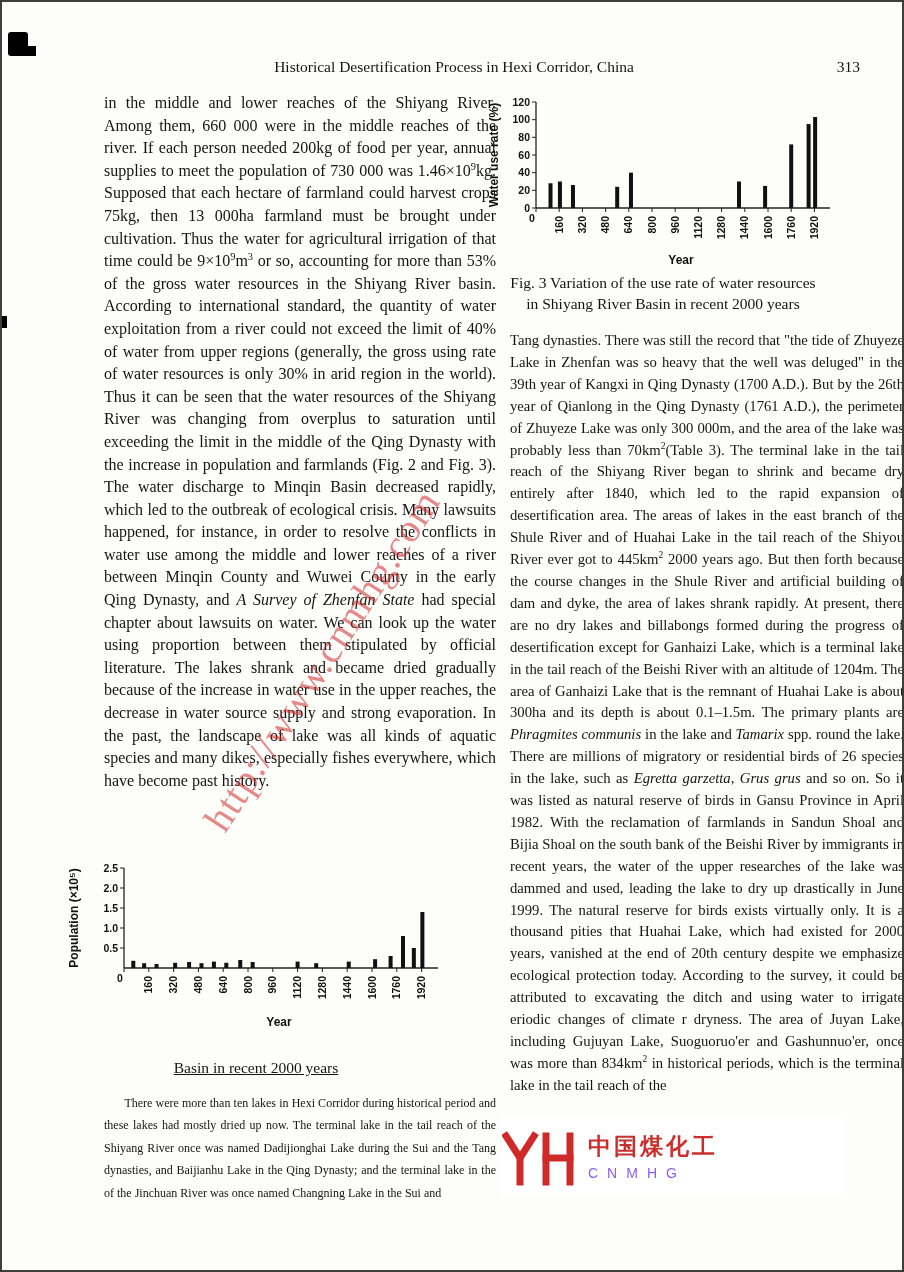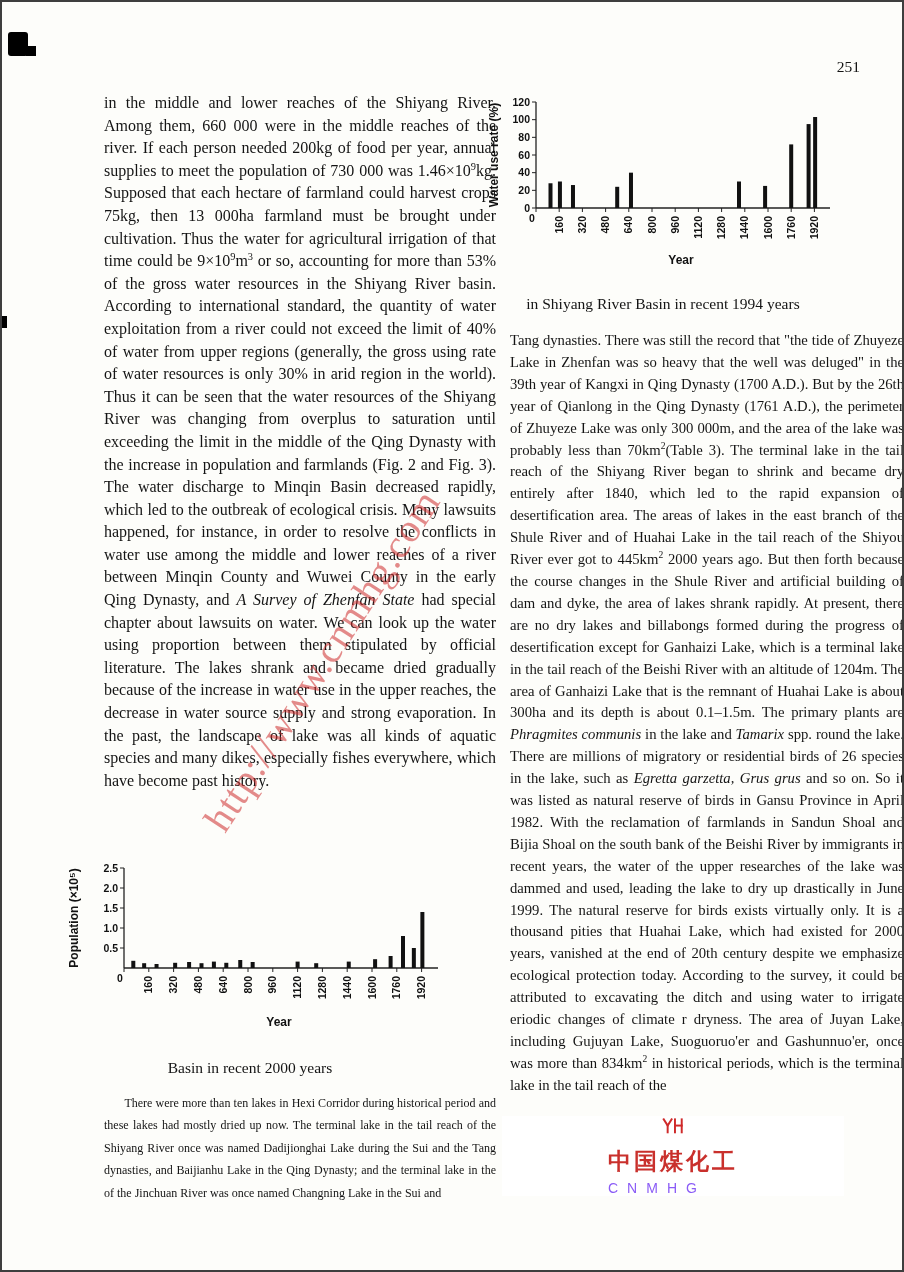--- a/index.html
+++ b/index.html
@@ -15,52 +15,53 @@
   .para1{left:58px;top:90px;width:392px;height:756px;font-size:16px;line-height:22.6px;}
   .para2{left:58px;top:1090px;width:392px;height:158px;font-size:12px;line-height:22.4px;text-indent:1.7em;}
   .para3{left:464px;top:328px;width:394px;height:912px;font-size:14.7px;line-height:21.9px;}
   .para sup{font-size:65%;line-height:0;}
   .para em{font-style:italic;}
 
   .caption{position:absolute;text-align:center;font:15.5px "Liberation Serif",serif;}
   .cap3a{left:464px;top:272px;width:394px;}
   .cap3b{left:464px;top:293px;width:394px;}
   .cap2a{left:58px;top:1036px;width:392px;}
-  .cap2b{left:52px;top:1057px;width:392px;}
+  .cap2b{left:58px;top:1057px;width:392px;text-decoration:underline;}
 
   .chart{position:absolute;}
   .fig3{left:484px;top:92px;}
   .fig2{left:64px;top:860px;}
   .tick{font:600 10.5px "Liberation Sans",sans-serif;fill:#111;}
   .axis-label{font:700 12px "Liberation Sans",sans-serif;fill:#111;}
 
   .watermark{position:absolute;left:192px;top:812px;transform-origin:0 0;transform:rotate(-57deg);
              font:400 40px "Liberation Serif",serif;color:rgba(206,44,44,0.55);
              white-space:nowrap;letter-spacing:1px;z-index:5;}
 
   .logo{position:absolute;left:500px;top:1114px;width:342px;height:80px;display:flex;
-        align-items:center;gap:12px;background:rgba(255,255,255,0.88);z-index:6;flex-direction:column;}
+        align-items:center;gap:12px;background:rgba(255,255,255,0.88);z-index:6;}
   .logo-cn{font:600 23px "Liberation Sans",sans-serif;color:#c9302c;letter-spacing:3px;}
   .logo-en{font:400 14px "Liberation Sans",sans-serif;color:#8b5cf6;letter-spacing:9px;margin-top:3px;}
 
   .artifact{position:absolute;background:#000;}
   .a1{left:6px;top:30px;width:20px;height:24px;border-radius:3px;}
   .a2{left:24px;top:44px;width:10px;height:10px;}
   .a3{left:0;top:314px;width:5px;height:12px;}
 </style>
 </head>
 <body>
 
 <div class="page">
 
   <div class="artifact a1"></div>
   <div class="artifact a2"></div>
   <div class="artifact a3"></div>
 
-  <div class="pageno">251</div>
+  <div class="header">Historical Desertification Process in Hexi Corridor, China</div>
+  <div class="pageno">313</div>
 
   <div class="para para1"><span>in the middle and lower reaches of the Shiyang  River. Among them,  660 000 were in the middle reaches of the river. If each person needed 200kg of food per year, annual supplies to meet the population of 730 000 was 1.46×10</span><sup>9</sup><span>kg. Supposed that each hectare of farmland could harvest crops 75kg,  then 13 000ha farmland must be brought under cultivation. Thus the water for agricultural irrigation of that time could be 9×10</span><sup>9</sup><span>m</span><sup>3</sup><span> or so, accounting for more than 53% of the gross water resources in the Shiyang River basin.  According to international standard,  the quantity of water exploitation from a river could not exceed the limit of 40% of water from upper regions  (generally,  the gross using rate of water resources is only 30% in arid region in the world).  Thus it can be seen that the water resources of the Shiyang River was changing from overplus to saturation until exceeding the limit in the middle of the Qing Dynasty with the increase in population and farmlands (Fig. 2 and Fig. 3). The water discharge to Minqin Basin decreased rapidly, which led to the outbreak of ecological crisis. Many lawsuits happened, for instance, in order to resolve the conflicts in water use among the middle and lower reaches of a river between Minqin County and Wuwei County in the early Qing Dynasty, and </span><em>A Survey of Zhenfan State</em><span> had special chapter about lawsuits on water.  We can look up the water using proportion between them stipulated by official literature.  The lakes shrank and became dried gradually because of the increase in water use in the upper reaches, the decrease in water source supply and strong evaporation.  In the past,  the landscape of lake was all kinds of aquatic species and many dikes,  especially fishes everywhere, which have become past history.</span></div>
 
   <svg class="chart fig2" width="382" height="172">
       <line x1="58" y1="6" x2="58" y2="106" stroke="#222" stroke-width="1.3"></line>
       <line x1="58" y1="106" x2="372" y2="106" stroke="#222" stroke-width="1.3"></line>
       <line x1="54" y1="86" x2="58" y2="86" stroke="#222" stroke-width="1"></line>
       <text x="52" y="89.5" text-anchor="end" class="tick">0.5</text>
       <line x1="54" y1="66" x2="58" y2="66" stroke="#222" stroke-width="1"></line>
       <text x="52" y="69.5" text-anchor="end" class="tick">1.0</text>
@@ -170,21 +171,22 @@
       <rect x="129.2" y="92.8" width="4" height="21.200000000000003" fill="#111"></rect>
       <rect x="142.97500000000002" y="78.66666666666667" width="4" height="35.33333333333333" fill="#111"></rect>
       <rect x="251" y="87.5" width="4" height="26.5" fill="#111"></rect>
       <rect x="277.1" y="91.91666666666666" width="4" height="22.083333333333343" fill="#111"></rect>
       <rect x="303.2" y="50.400000000000006" width="4" height="63.599999999999994" fill="#111"></rect>
       <rect x="320.59999999999997" y="30.083333333333343" width="4" height="83.91666666666666" fill="#111"></rect>
       <rect x="327.125" y="23.016666666666666" width="4" height="90.98333333333333" fill="#111"></rect>
       <text x="12" y="61" text-anchor="middle" class="axis-label" transform="rotate(-90 12 61)">Water use rate (%)</text>
       <text x="195" y="170" text-anchor="middle" class="axis-label">Year</text>
     </svg>
-  <div class="caption cap3b">in  Shiyang River Basin in recent 1994 years</div>
+  <div class="caption cap3a">Fig. 3 Variation of the use rate of water resources</div>
+  <div class="caption cap3b">in  Shiyang River Basin in recent 2000 years</div>
 
   <div class="para para3"><span>Tang dynasties. There was still the record that "the tide of Zhuyeze Lake in Zhenfan was so heavy that the well was deluged" in the 39th year of Kangxi in Qing Dynasty (1700 A.D.). But by the 26th year of Qianlong in the Qing Dynasty (1761 A.D.), the perimeter of Zhuyeze Lake was only 300 000m, and the area of the lake was probably less than 70km</span><sup>2</sup><span>(Table 3). The terminal lake in the tail reach of the Shiyang River began to shrink and became dry entirely after 1840, which led to the rapid expansion of desertification area. The areas of lakes in the east branch of the Shule River and of Huahai Lake in the tail reach of the Shiyou River ever got to 445km</span><sup>2</sup><span> 2000 years ago. But then forth because the course changes in the Shule River and artificial building of dam and dyke, the area of lakes shrank rapidly. At present, there are no dry lakes and billabongs formed during the progress of desertification except for Ganhaizi Lake,  which is a terminal lake in the tail reach of the Beishi River with an altitude of 1204m. The area of Ganhaizi Lake that is the remnant of Huahai Lake is about 300ha and its depth is about 0.1–1.5m. The primary plants are </span><em>Phragmites communis</em><span> in the lake and </span><em>Tamarix</em><span> spp. round the lake. There are millions of migratory or residential birds of 26 species in the lake, such as </span><em>Egretta garzetta, Grus grus</em><span> and so on. So it was listed as natural reserve of birds in Gansu Province in April 1982. With the reclamation of farmlands in Sandun Shoal and Bijia Shoal on the south bank of the Beishi River by immigrants in recent years, the water of the upper researches of the lake was dammed and used,  leading the lake to dry up drastically in June 1999.  The natural reserve for birds exists virtually only.  It is a thousand pities that Huahai Lake, which had existed for 2000 years, vanished at the end of 20th century despite we emphasize ecological protection today. According to the survey, it could be attributed to excavating the ditch and using water to irrigate </span><span>eriodic changes of climate </span><span>r dryness.  The area of Juyan Lake, including Gujuyan Lake, Suoguoruo'er and Gashunnuo'er,  once was more than 834km</span><sup>2</sup><span> in historical periods, which is the terminal lake in the tail reach of the</span></div>
 
   <div class="watermark">http://www.cnmhg.com</div>
 
   <div class="logo">
     <svg width="74" height="64" viewBox="0 0 74 64">
       <g fill="none" stroke="#cf2a2a" stroke-width="7" stroke-linecap="square">
         <path d="M4 12 L18 34 L32 12"></path>
         <path d="M18 34 L18 58"></path>

